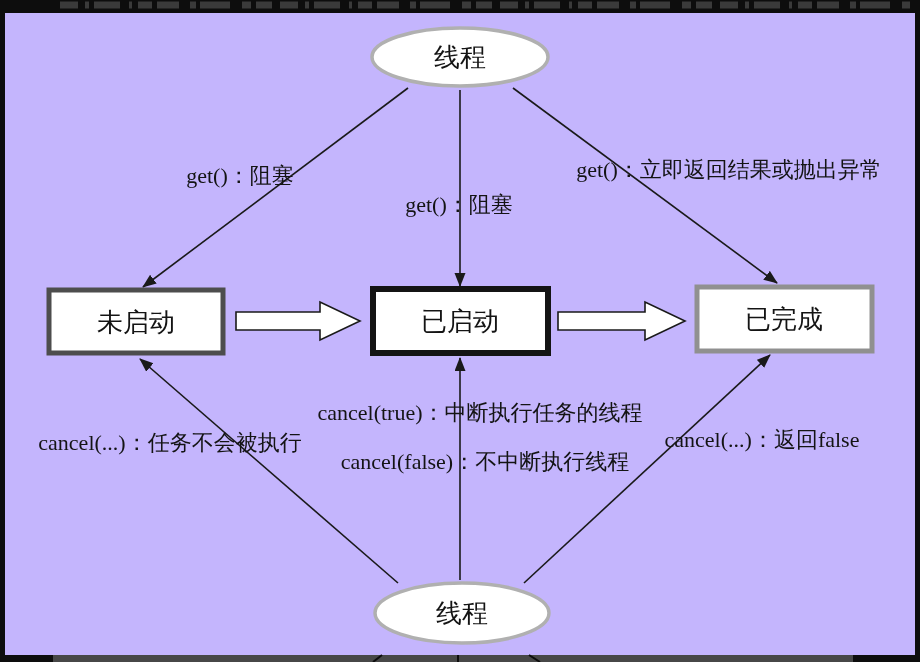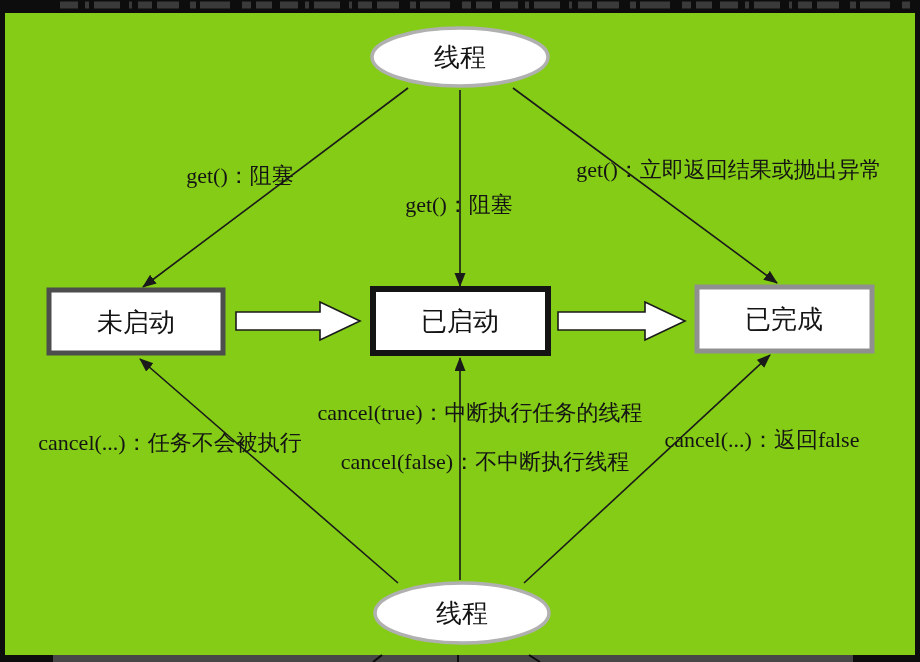--- a/index.html
+++ b/index.html
@@ -1,20 +1,20 @@
 <!DOCTYPE html>
 <html><head>
 <meta charset="utf-8">
 <style>
   html, body { margin: 0; padding: 0; background: #ffffff; }
   .page {
     position: relative;
     width: 920px;
     height: 662px;
-    background: #84cc16;
+    background: #c4b5fd;
     overflow: hidden;
     font-family: "Liberation Serif", "DejaVu Serif", serif;
   }
   svg { display: block; }
   .node-label {
     font-family: "Liberation Serif", "DejaVu Serif", serif;
     font-size: 26px;
     fill: #141414;
   }
   .edge-label {

